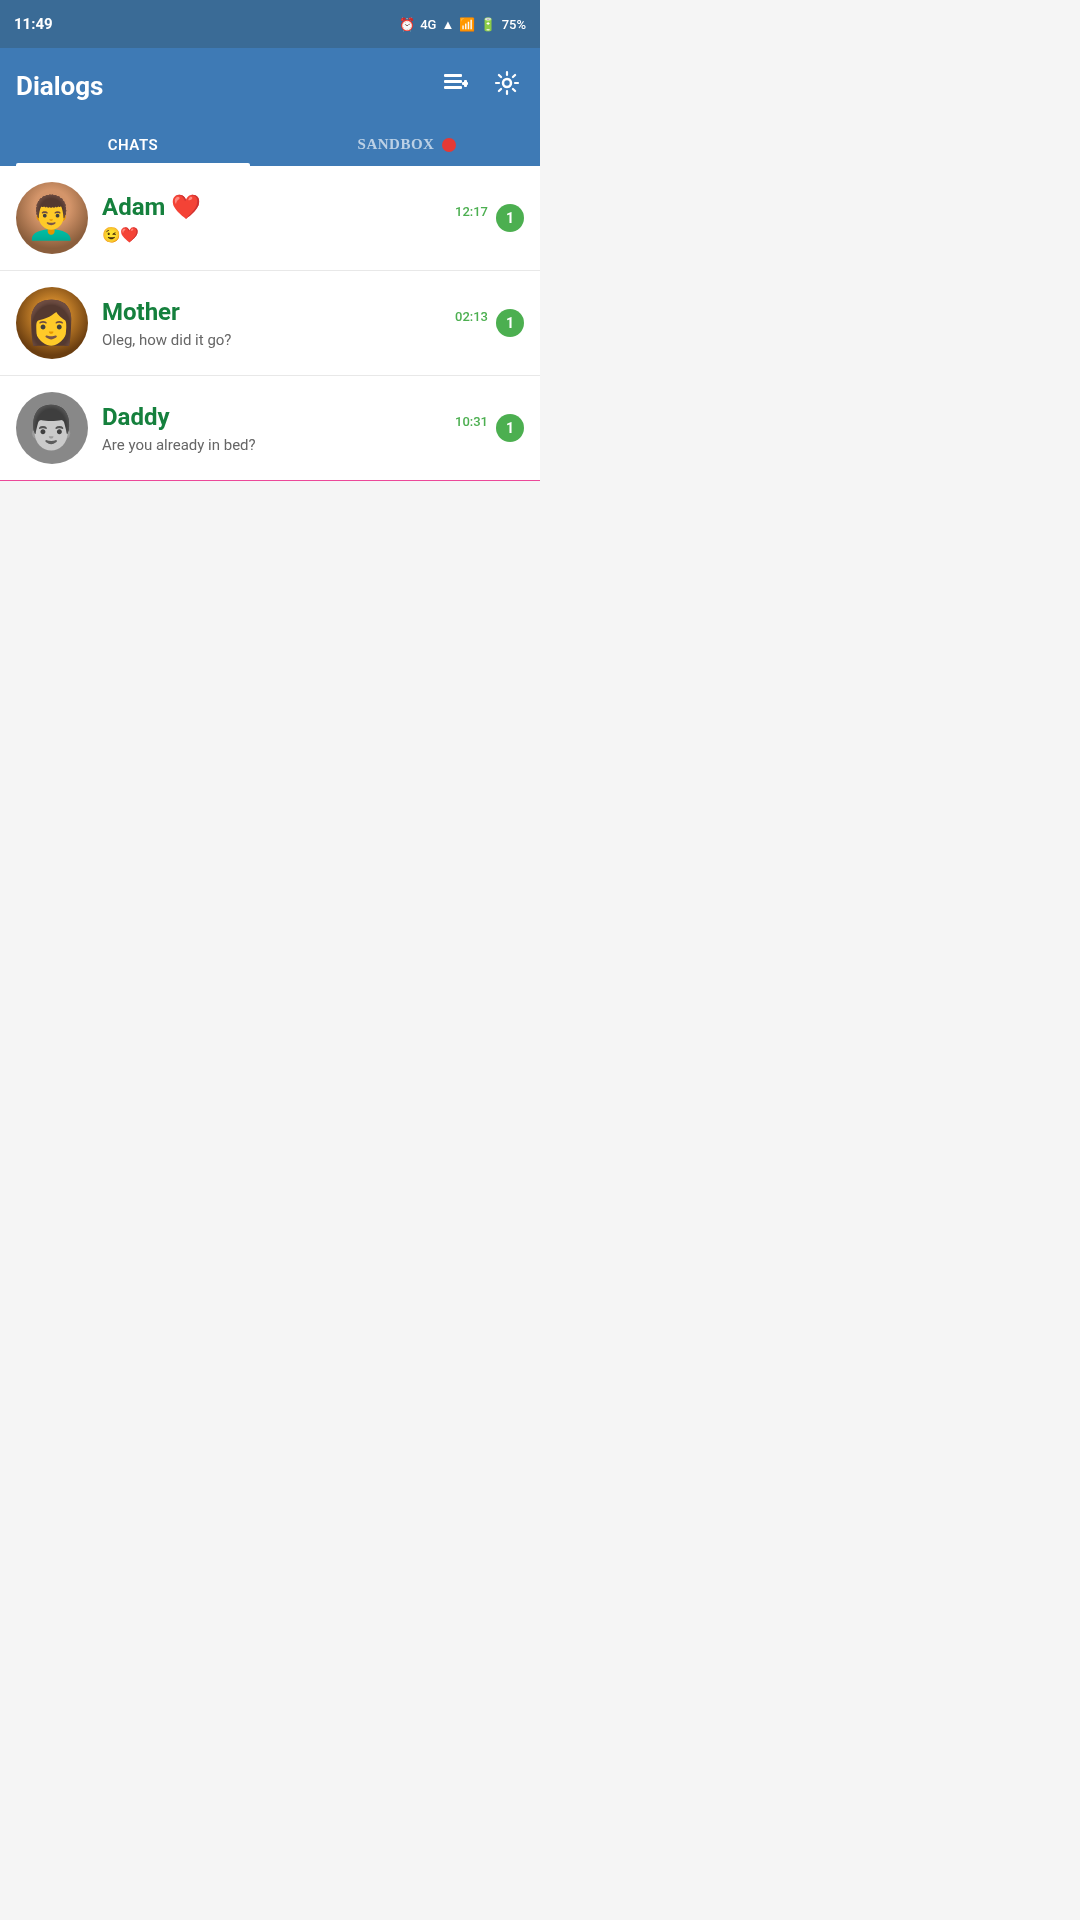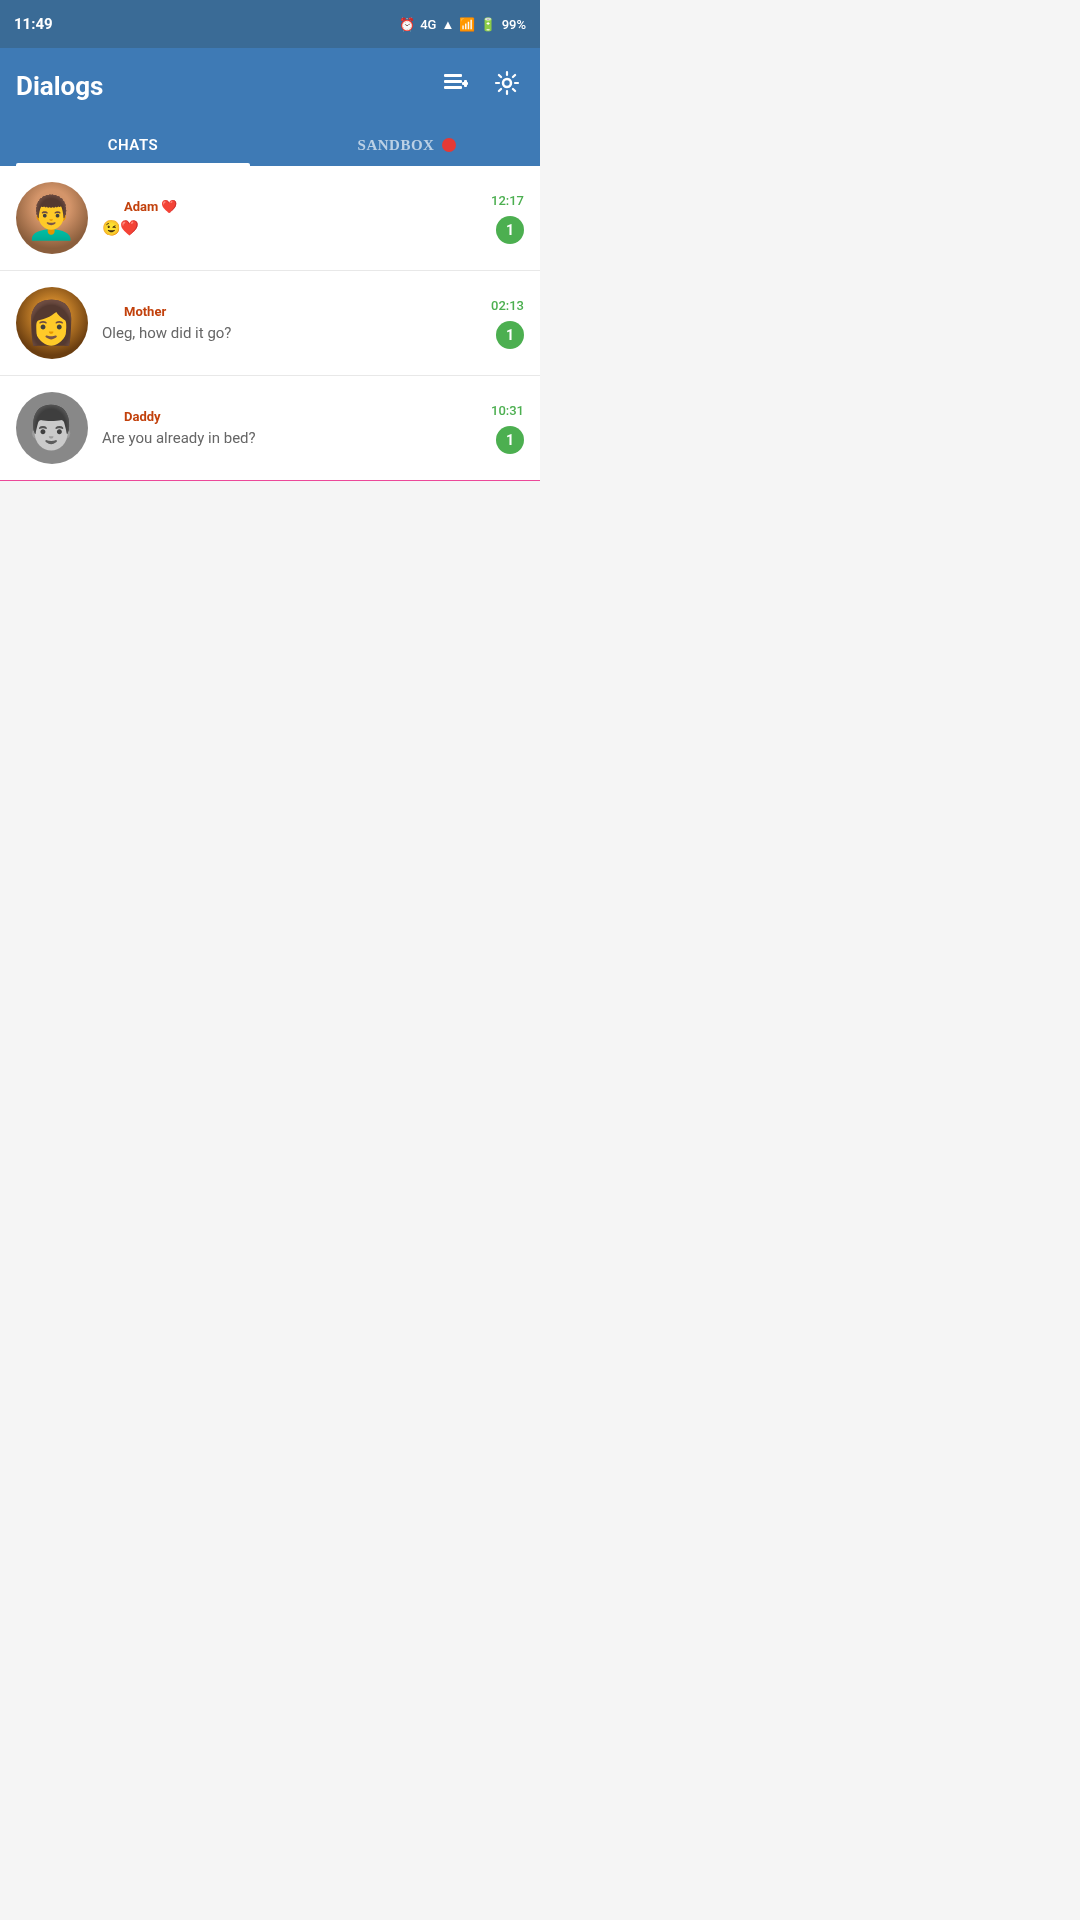--- a/index.html
+++ b/index.html
@@ -56,21 +56,21 @@
       cursor: pointer;
       font-size: 22px;
       background: none;
       border: none;
       padding: 4px;
     }
 
     
     .tabs {
       display: flex;
-      align-items: center;
+      align-items: flex-start;
       gap: 40px;
     }
     .tab {
       flex: 1;
       text-align: center;
       padding: 12px 0;
       font-size: 15px;
       font-weight: 600;
       letter-spacing: 0.5px;
       cursor: pointer;
@@ -168,37 +168,35 @@
       text-align: center;
       display: block;
       filter: grayscale(1);
     }
 
     .chat-content {
       flex: 1;
       min-width: 0;
     }
     .chat-name {
-      font-size: 13px;
+      font-size: 24px;
       font-weight: bold;
-      color: #c2410c;
+      color: #15803d;
       margin-bottom: 5px;
-      margin-left: 22px;
     }
     .chat-preview {
       font-size: 15px;
       color: #666;
       white-space: nowrap;
       overflow: hidden;
       text-overflow: ellipsis;
     }
     .chat-meta {
       display: flex;
-      flex-direction: column;
-      align-items: flex-end;
+      flex-direction: row;
       gap: 8px;
       flex-shrink: 0;
     }
     .chat-time {
       font-size: 13px;
       color: #4caf50;
       font-weight: 500;
     }
     .badge {
       background: #4caf50;
@@ -217,21 +215,21 @@
 <body>
 
 <div class="status-bar">
   <span class="status-left">11:49</span>
   <div class="status-right">
     <span>⏰</span>
     <span>4G</span>
     <span>▲</span>
     <span>📶</span>
     <span>🔋</span>
-    <span>99%</span>
+    <span>75%</span>
   </div>
 </div>
 
 <div class="header">
   <div class="header-top">
     <span class="header-title">Dialogs</span>
     <div class="header-actions">
       <button class="header-btn" title="New chat">
         <svg width="26" height="26" viewBox="0 0 26 26" fill="none" xmlns="http://www.w3.org/2000/svg">
           <rect x="2" y="4" width="18" height="3" rx="1" fill="white"></rect>

